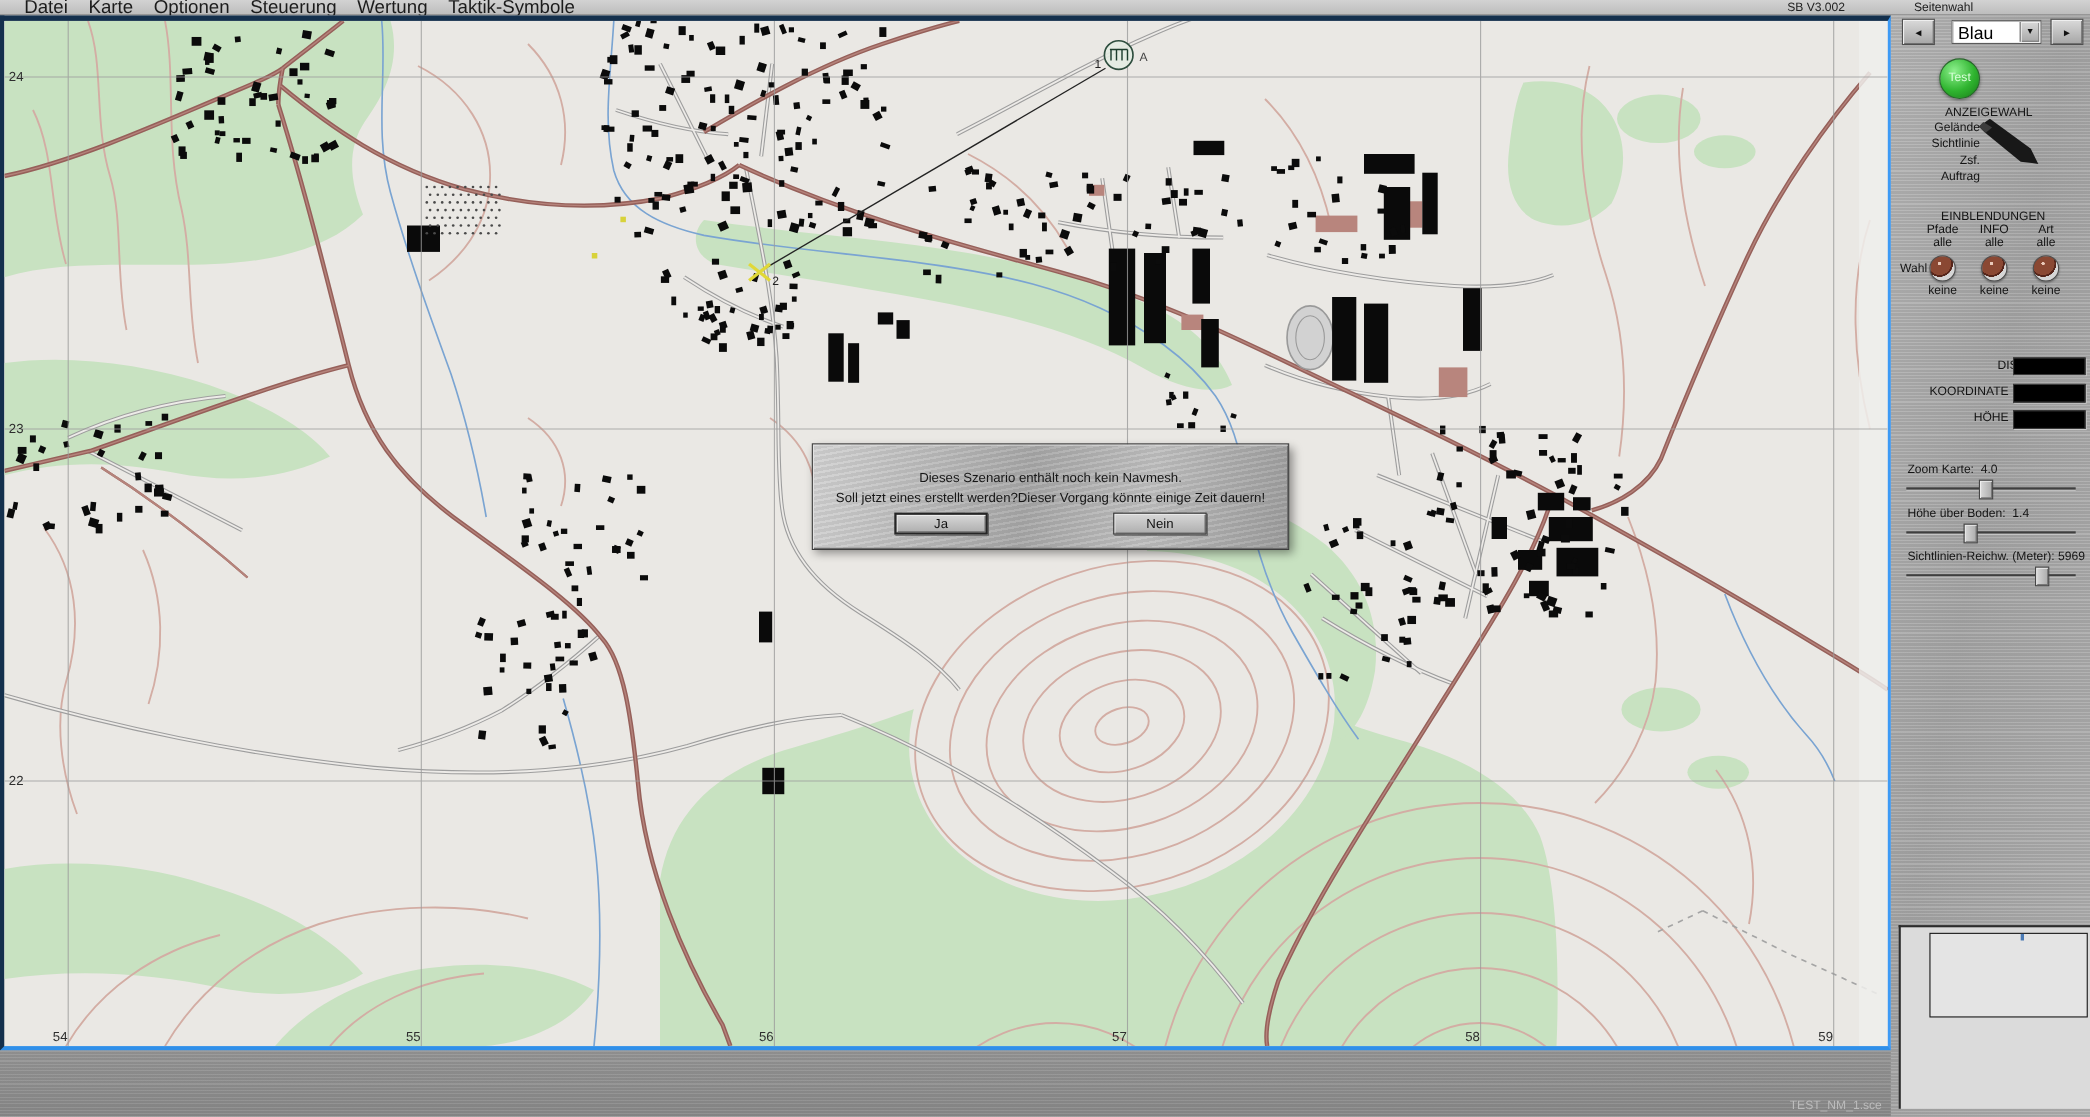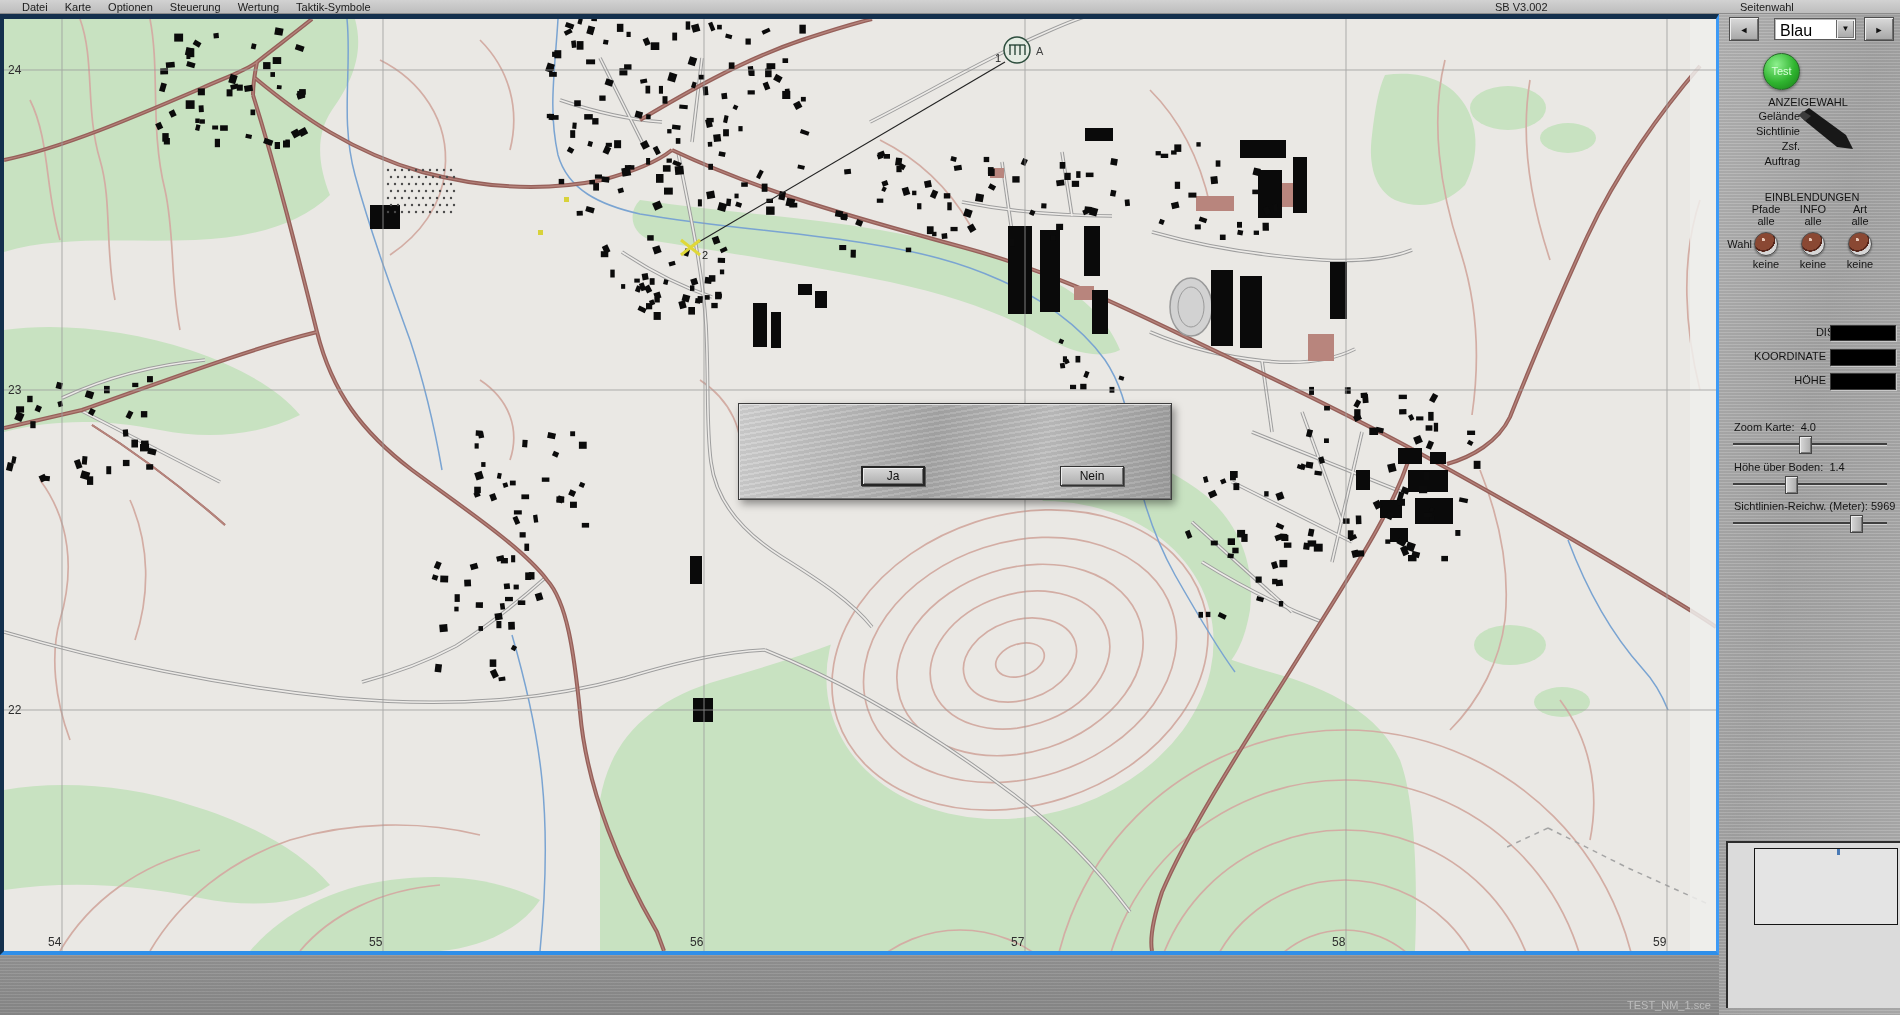--- a/index.html
+++ b/index.html
@@ -7,24 +7,24 @@
        font-family:"Liberation Sans",sans-serif;
        background:#9e9e9e;}
   #screen{position:absolute;inset:0;width:1900px;height:1015px;
        background:
          repeating-linear-gradient(180deg, rgba(255,255,255,.06) 0 1px, rgba(0,0,0,.05) 1px 3px),
          linear-gradient(180deg,#b4b4b4,#a2a2a2);}
   
   #menubar{position:absolute;left:0;top:0;width:1900px;height:14px;
        background:linear-gradient(180deg,#d2d2d2,#bdbdbd);
        border-bottom:1px solid #8c8c8c;
-       font-size:11px;color:#1b1b1b;line-height:14px;white-space:nowrap;
+       font-size:17px;color:#1b1b1b;line-height:14px;white-space:nowrap;
        padding-left:22px;box-sizing:border-box;}
   .menu-item{display:inline-block;margin-right:14px;cursor:default;}
-  #version{position:absolute;top:1px;left:1495px;width:122px;text-align:left;
+  #version{position:absolute;top:1px;left:1590px;width:122px;text-align:center;
        font-size:11px;color:#222;}
   #seitenwahl-label{position:absolute;top:1px;left:1740px;width:140px;
        font-size:11px;color:#1a1a1a;}
   
   #mapframe{position:absolute;left:0;top:14px;width:1719px;height:941px;box-sizing:border-box;
        border-top:5px solid #14304d;border-left:4px solid #14304d;
        border-right:3px solid #3d9af5;border-bottom:4px solid #2f8fe9;
        background:#eae8e4;}
   #mapsvg{position:absolute;left:0;top:0;}
   
@@ -67,24 +67,24 @@
        background:linear-gradient(90deg,#d9d9d9,#ababab);border:1px solid #464646;box-sizing:border-box;
        box-shadow:inset 1px 1px 0 #eee, inset -1px -1px 0 #777;}
   
   #dialog{position:absolute;left:738px;top:403px;width:434px;height:97px;box-sizing:border-box;
        background:repeating-linear-gradient(170deg, rgba(255,255,255,.07) 0 2px, rgba(0,0,0,.05) 2px 5px),
                   linear-gradient(100deg,#d3d3d3,#a8a8a8 45%,#c0c0c0 70%,#9d9d9d);
        border:1px solid #3d3d3d;
        box-shadow:inset 1px 1px 0 #e3e3e3, inset -1px -1px 0 #6f6f6f, 3px 4px 8px rgba(0,0,0,.4);
        z-index:20;}
   #dialog .msg{margin-top:21px;text-align:center;font-size:12px;color:#161616;line-height:18px;}
-  .dlgbtn{position:absolute;top:62px;width:64px;height:20px;font-size:12px;color:#111;
+  .dlgbtn{position:absolute;top:62px;width:85px;height:20px;font-size:12px;color:#111;
        font-family:"Liberation Sans",sans-serif;
        background:linear-gradient(180deg,#d8d8d8,#aeaeae);cursor:pointer;
-       box-shadow:inset 1px 1px 0 #eee, inset -1px -1px 0 #6e6e6e, 1px 1px 0 #5a5a5a;margin-left:48px;}
+       box-shadow:inset 1px 1px 0 #eee, inset -1px -1px 0 #6e6e6e, 1px 1px 0 #5a5a5a;}
   #btn-ja{left:74px;border:2px solid #262626;}
   #btn-nein{left:273px;border:1px solid #333;}
   
   #minimap{position:absolute;left:1726px;top:841px;width:174px;height:167px;box-sizing:border-box;
        background:#dbdbdb;border-top:2px solid #2c2c2c;border-left:2px solid #2c2c2c;}
   #minimap .view{position:absolute;left:26px;top:5px;width:144px;height:77px;box-sizing:border-box;
        background:#e4e4e4;border:1px solid #141414;}
   #minimap .tick{position:absolute;left:82px;top:0;width:3px;height:6px;background:#4a7ab5;}
   #pencil{position:absolute;left:1798px;top:108px;z-index:5;}
 </style>
@@ -884,20 +884,24 @@
           <line x1="681" y1="255" x2="700" y2="240"></line>
         </g>
         <text x="702" y="259" font-size="11" fill="#222">2</text>
         <rect x="564" y="197" width="5" height="5" fill="#d8d23a"></rect>
         <rect x="538" y="230" width="5" height="5" fill="#d8d23a"></rect>
       </g>
     </svg>
   </div>
 
   <div id="dialog">
+    <div class="msg">
+      <div>Dieses Szenario enthält noch kein Navmesh.</div>
+      <div>Soll jetzt eines erstellt werden?Dieser Vorgang könnte einige Zeit dauern!</div>
+    </div>
     <button id="btn-ja" class="dlgbtn">Ja</button>
     <button id="btn-nein" class="dlgbtn">Nein</button>
   </div>
 
   <div id="bottomstrip"></div>
   <div id="filename">TEST_NM_1.sce</div>
 
   <div id="panel"></div>
 
   <div class="navbtn" style="left:1729px;top:17px;">

